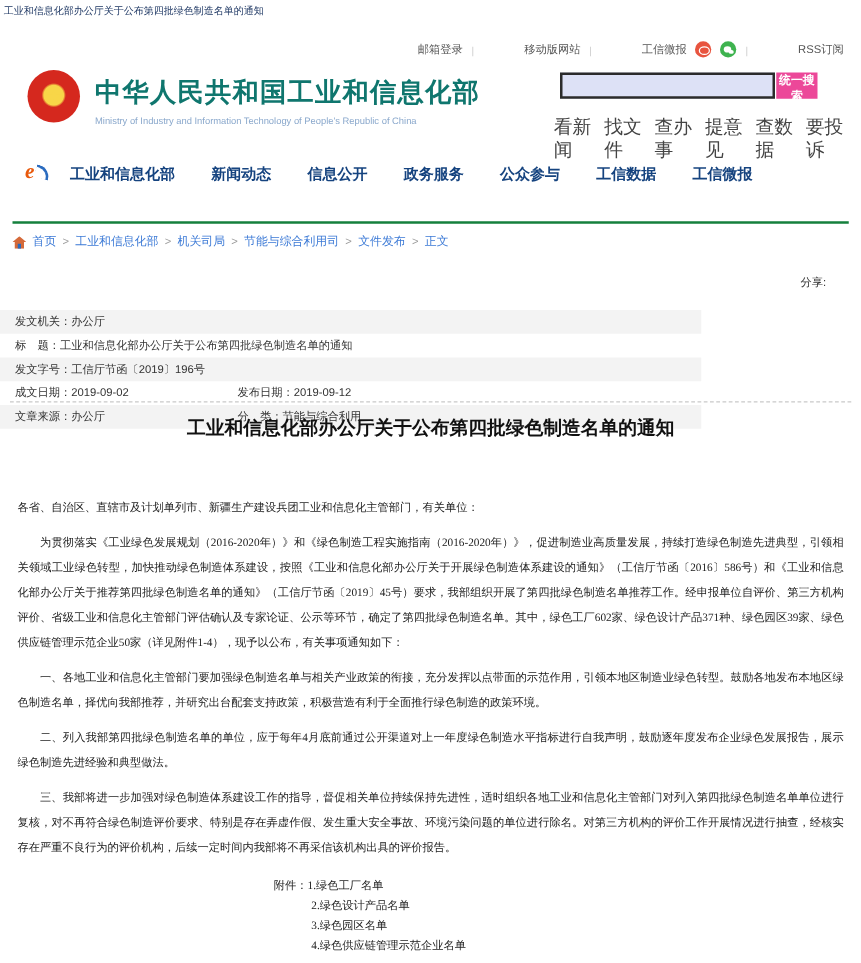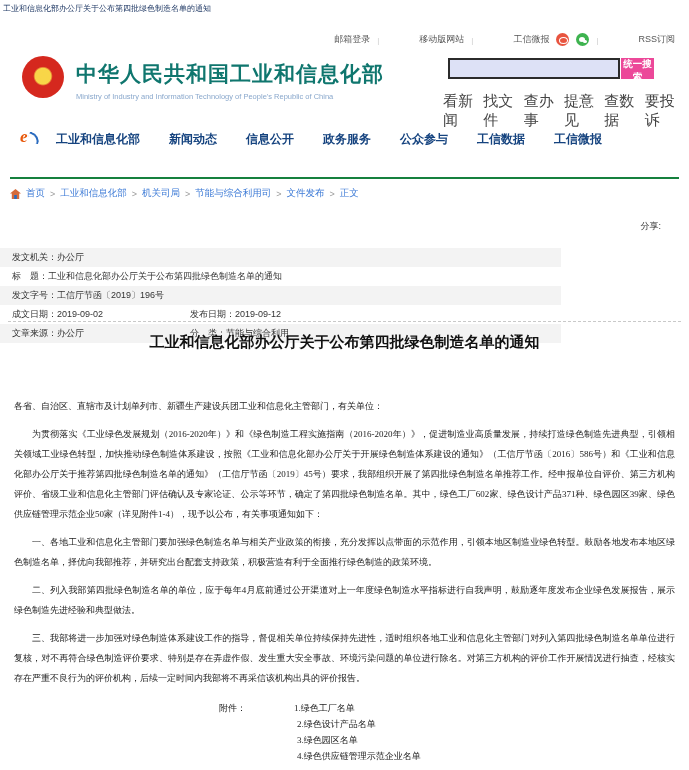--- a/index.html
+++ b/index.html
@@ -73,21 +73,21 @@
   .doc-sep { position:absolute; top:321px; left:8px; width:673px; border-top:1px dashed #c9c9c9; }
 
   
   .article-title { position:absolute; top:333px; left:0; width:689px; text-align:center;
                    font-size:15px; font-weight:bold; color:#111; }
   .article-body { position:absolute; top:396px; left:14px; width:661px; font-size:9px; line-height:20px;
                   color:#222; text-align:justify; font-family:"Liberation Serif", serif; }
   .salutation { margin-bottom:8px; }
   .para { text-indent:2em; margin-bottom:8px; }
   .attachments { margin-top:12px; margin-left:205px; line-height:16px; }
-  .att-item { cursor:pointer;margin-left:48px; }
+  .att-item { cursor:pointer; }
   .att-rest { margin-left:30px; }
 </style>
 </head>
 <body>
 
 <div class="page">
 
   <div class="tab-title">工业和信息化部办公厅关于公布第四批绿色制造名单的通知</div>
 
   <div class="top-links">

